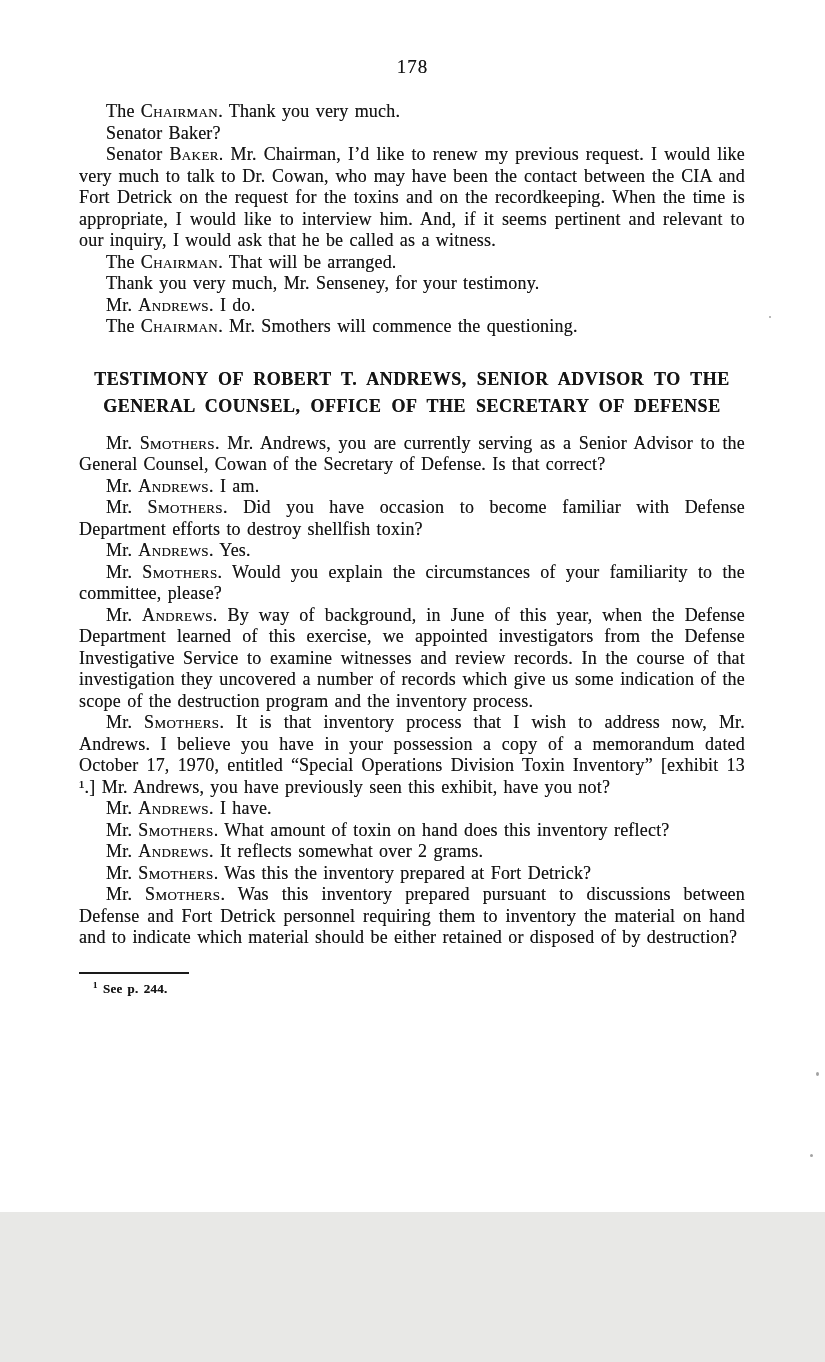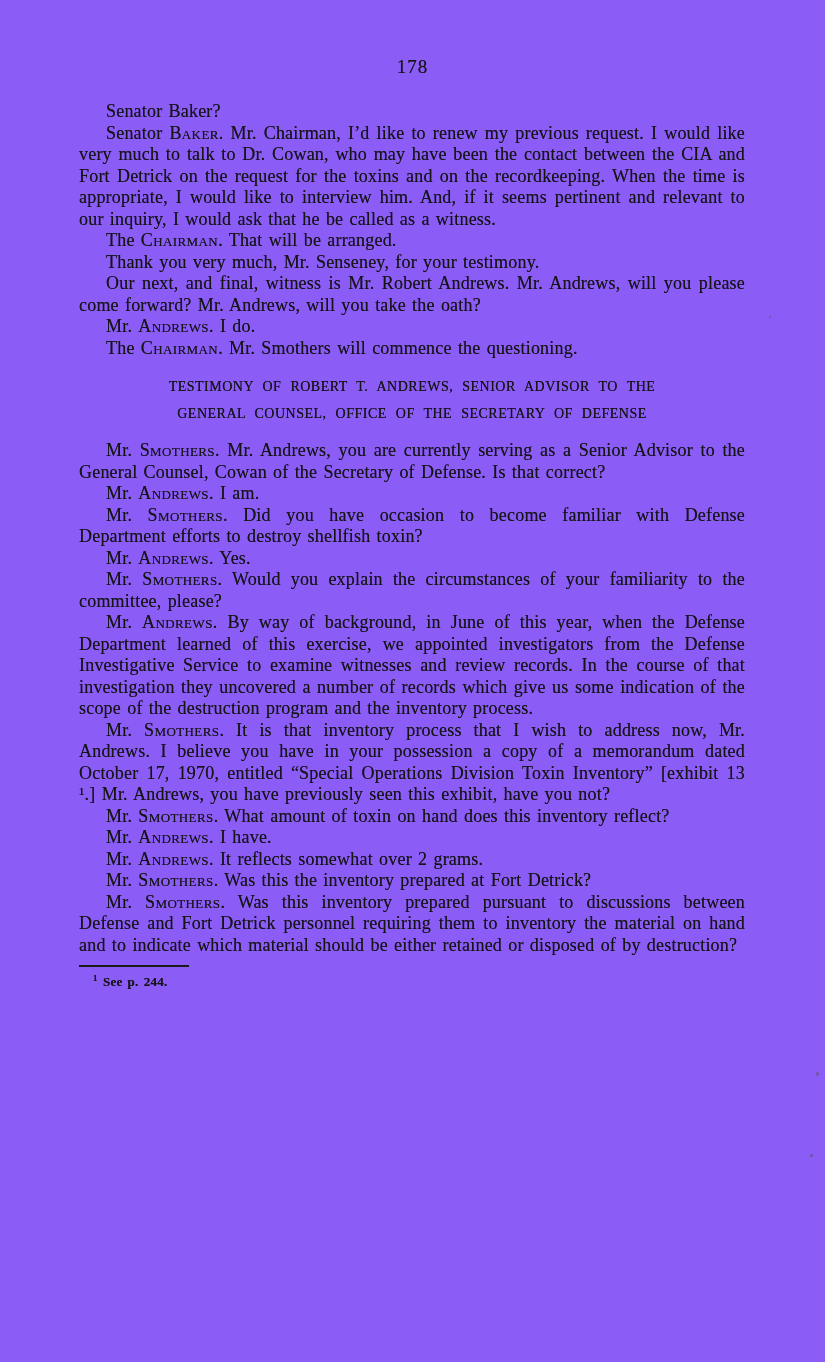--- a/index.html
+++ b/index.html
@@ -3,23 +3,23 @@
 <meta charset="utf-8">
 <style>
   html, body {
     margin: 0;
     padding: 0;
     background: #e8e8e6;
   }
   .page {
     position: relative;
     width: 825px;
-    height: 1362px;
+    height: 1212px;
     margin: 0 auto;
-    background: #8b5cf6;
+    background: #ffffff;
     color: #151515;
     font-family: "Liberation Serif", "DejaVu Serif", serif;
     overflow: hidden;
   }
   .page-number {
     position: absolute;
     top: 56px;
     left: 0;
     width: 100%;
     text-align: center;
@@ -41,32 +41,32 @@
   }
   .para {
     margin: 0;
     text-indent: 27px;
   }
   .sp-name {
     font-variant: small-caps;
     letter-spacing: 0.4px;
   }
   .heading {
-    margin: 14px 0 13px 0;
+    margin: 28px 0 13px 0;
     text-align: center;
-    font-weight: normal;
-    font-size: 14px;
+    font-weight: bold;
+    font-size: 18px;
     line-height: 27px;
     letter-spacing: 0.5px;
     word-spacing: 5px;
     text-indent: 0;
     text-shadow: 0 0 0.6px rgba(0,0,0,0.7);
   }
   .footnote {
-    margin-top: 9px;
+    margin-top: 23px;
   }
   .fn-rule {
     width: 110px;
     height: 0;
     border-top: 2px solid #1a1a1a;
     margin: 0 0 3px 0;
   }
   .fn-text {
     font-size: 13px;
     font-weight: bold;
@@ -91,30 +91,30 @@
 <body>
 
 <div class="page">
 
   <div class="page-number">178</div>
 
   <div class="content">
 
     <div>
 
+        <p class="para"><span>The </span><span class="sp-name">Chairman</span><span>. Thank you very much.</span></p>
 
         <p class="para"><span></span><span class="sp-name"></span><span>Senator Baker?</span></p>
 
         <p class="para"><span>Senator </span><span class="sp-name">Baker</span><span>. Mr. Chairman, I’d like to renew my previous request. I would like very much to talk to Dr. Cowan, who may have been the contact between the CIA and Fort Detrick on the request for the toxins and on the recordkeeping. When the time is appropriate, I would like to interview him. And, if it seems pertinent and relevant to our inquiry, I would ask that he be called as a witness.</span></p>
 
         <p class="para"><span>The </span><span class="sp-name">Chairman</span><span>. That will be arranged.</span></p>
 
         <p class="para"><span></span><span class="sp-name"></span><span>Thank you very much, Mr. Senseney, for your testimony.</span></p>
 
-        <p class="para"><span></span><span class="sp-name"></span><span>Our next, and final, witness is Mr. Robert Andrews. Mr. Andrews, will you please come forward? Mr. Andrews, will you take the oath?</span></p>
 
 
         <p class="para"><span>Mr. </span><span class="sp-name">Andrews</span><span>. I do.</span></p>
 
         <p class="para"><span>The </span><span class="sp-name">Chairman</span><span>. Mr. Smothers will commence the questioning.</span></p>
       </div>
 
     <div class="heading">
       <div>TESTIMONY OF ROBERT T. ANDREWS, SENIOR ADVISOR TO THE</div>
       <div>GENERAL COUNSEL, OFFICE OF THE SECRETARY OF DEFENSE</div>
@@ -129,23 +129,23 @@
         <p class="para"><span>Mr. </span><span class="sp-name">Smothers</span><span>. Did you have occasion to become familiar with Defense Department efforts to destroy shellfish toxin?</span></p>
 
         <p class="para"><span>Mr. </span><span class="sp-name">Andrews</span><span>. Yes.</span></p>
 
         <p class="para"><span>Mr. </span><span class="sp-name">Smothers</span><span>. Would you explain the circumstances of your familiarity to the committee, please?</span></p>
 
         <p class="para"><span>Mr. </span><span class="sp-name">Andrews</span><span>. By way of background, in June of this year, when the Defense Department learned of this exercise, we appointed investigators from the Defense Investigative Service to examine witnesses and review records. In the course of that investigation they uncovered a number of records which give us some indication of the scope of the destruction program and the inventory process.</span></p>
 
         <p class="para"><span>Mr. </span><span class="sp-name">Smothers</span><span>. It is that inventory process that I wish to address now, Mr. Andrews. I believe you have in your possession a copy of a memorandum dated October 17, 1970, entitled “Special Operations Division Toxin Inventory” [exhibit 13 ¹.] Mr. Andrews, you have previously seen this exhibit, have you not?</span></p>
 
+        <p class="para"><span>Mr. </span><span class="sp-name">Andrews</span><span>. I have.</span></p>
+
         <p class="para"><span>Mr. </span><span class="sp-name">Smothers</span><span>. What amount of toxin on hand does this inventory reflect?</span></p>
-
-        <p class="para"><span>Mr. </span><span class="sp-name">Andrews</span><span>. I have.</span></p>
 
         <p class="para"><span>Mr. </span><span class="sp-name">Andrews</span><span>. It reflects somewhat over 2 grams.</span></p>
 
         <p class="para"><span>Mr. </span><span class="sp-name">Smothers</span><span>. Was this the inventory prepared at Fort Detrick?</span></p>
 
 
         <p class="para"><span>Mr. </span><span class="sp-name">Smothers</span><span>. Was this inventory prepared pursuant to discussions between Defense and Fort Detrick personnel requiring them to inventory the material on hand and to indicate which material should be either retained or disposed of by destruction?</span></p>
       </div>
 
     <div class="footnote">

